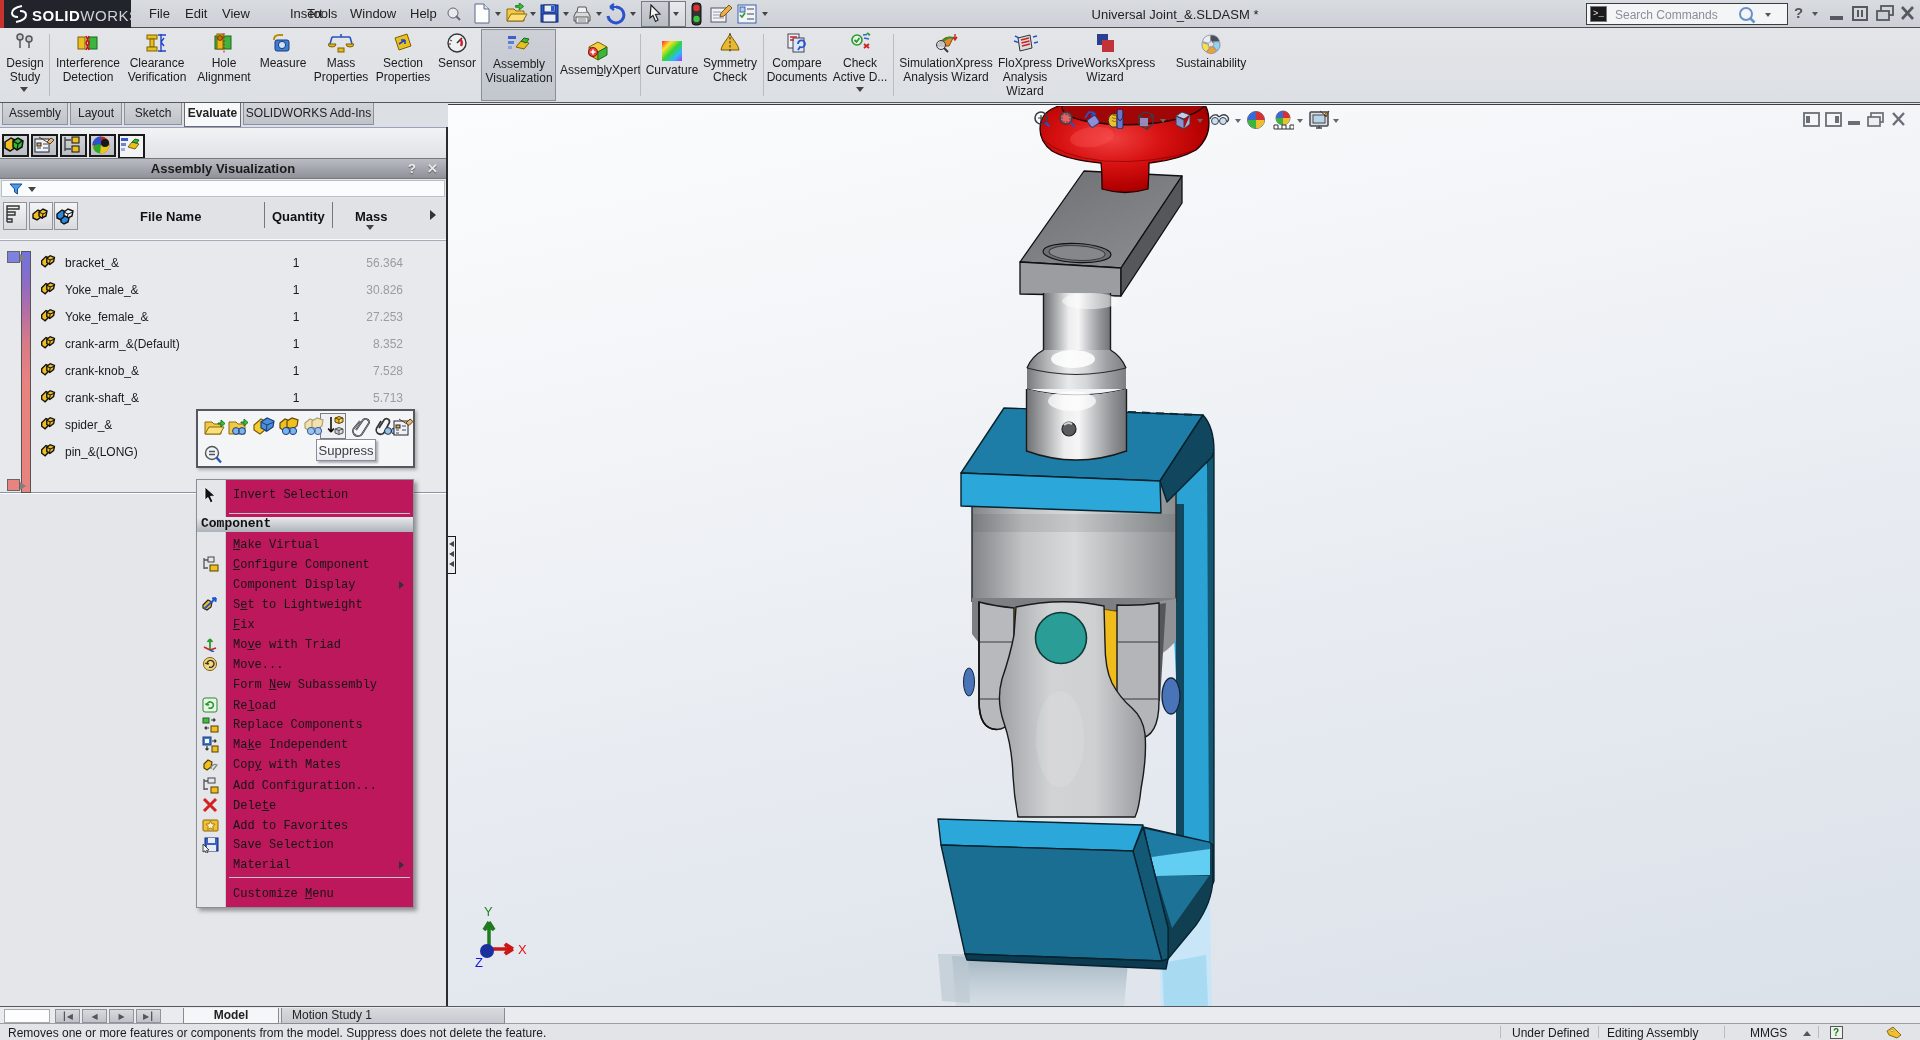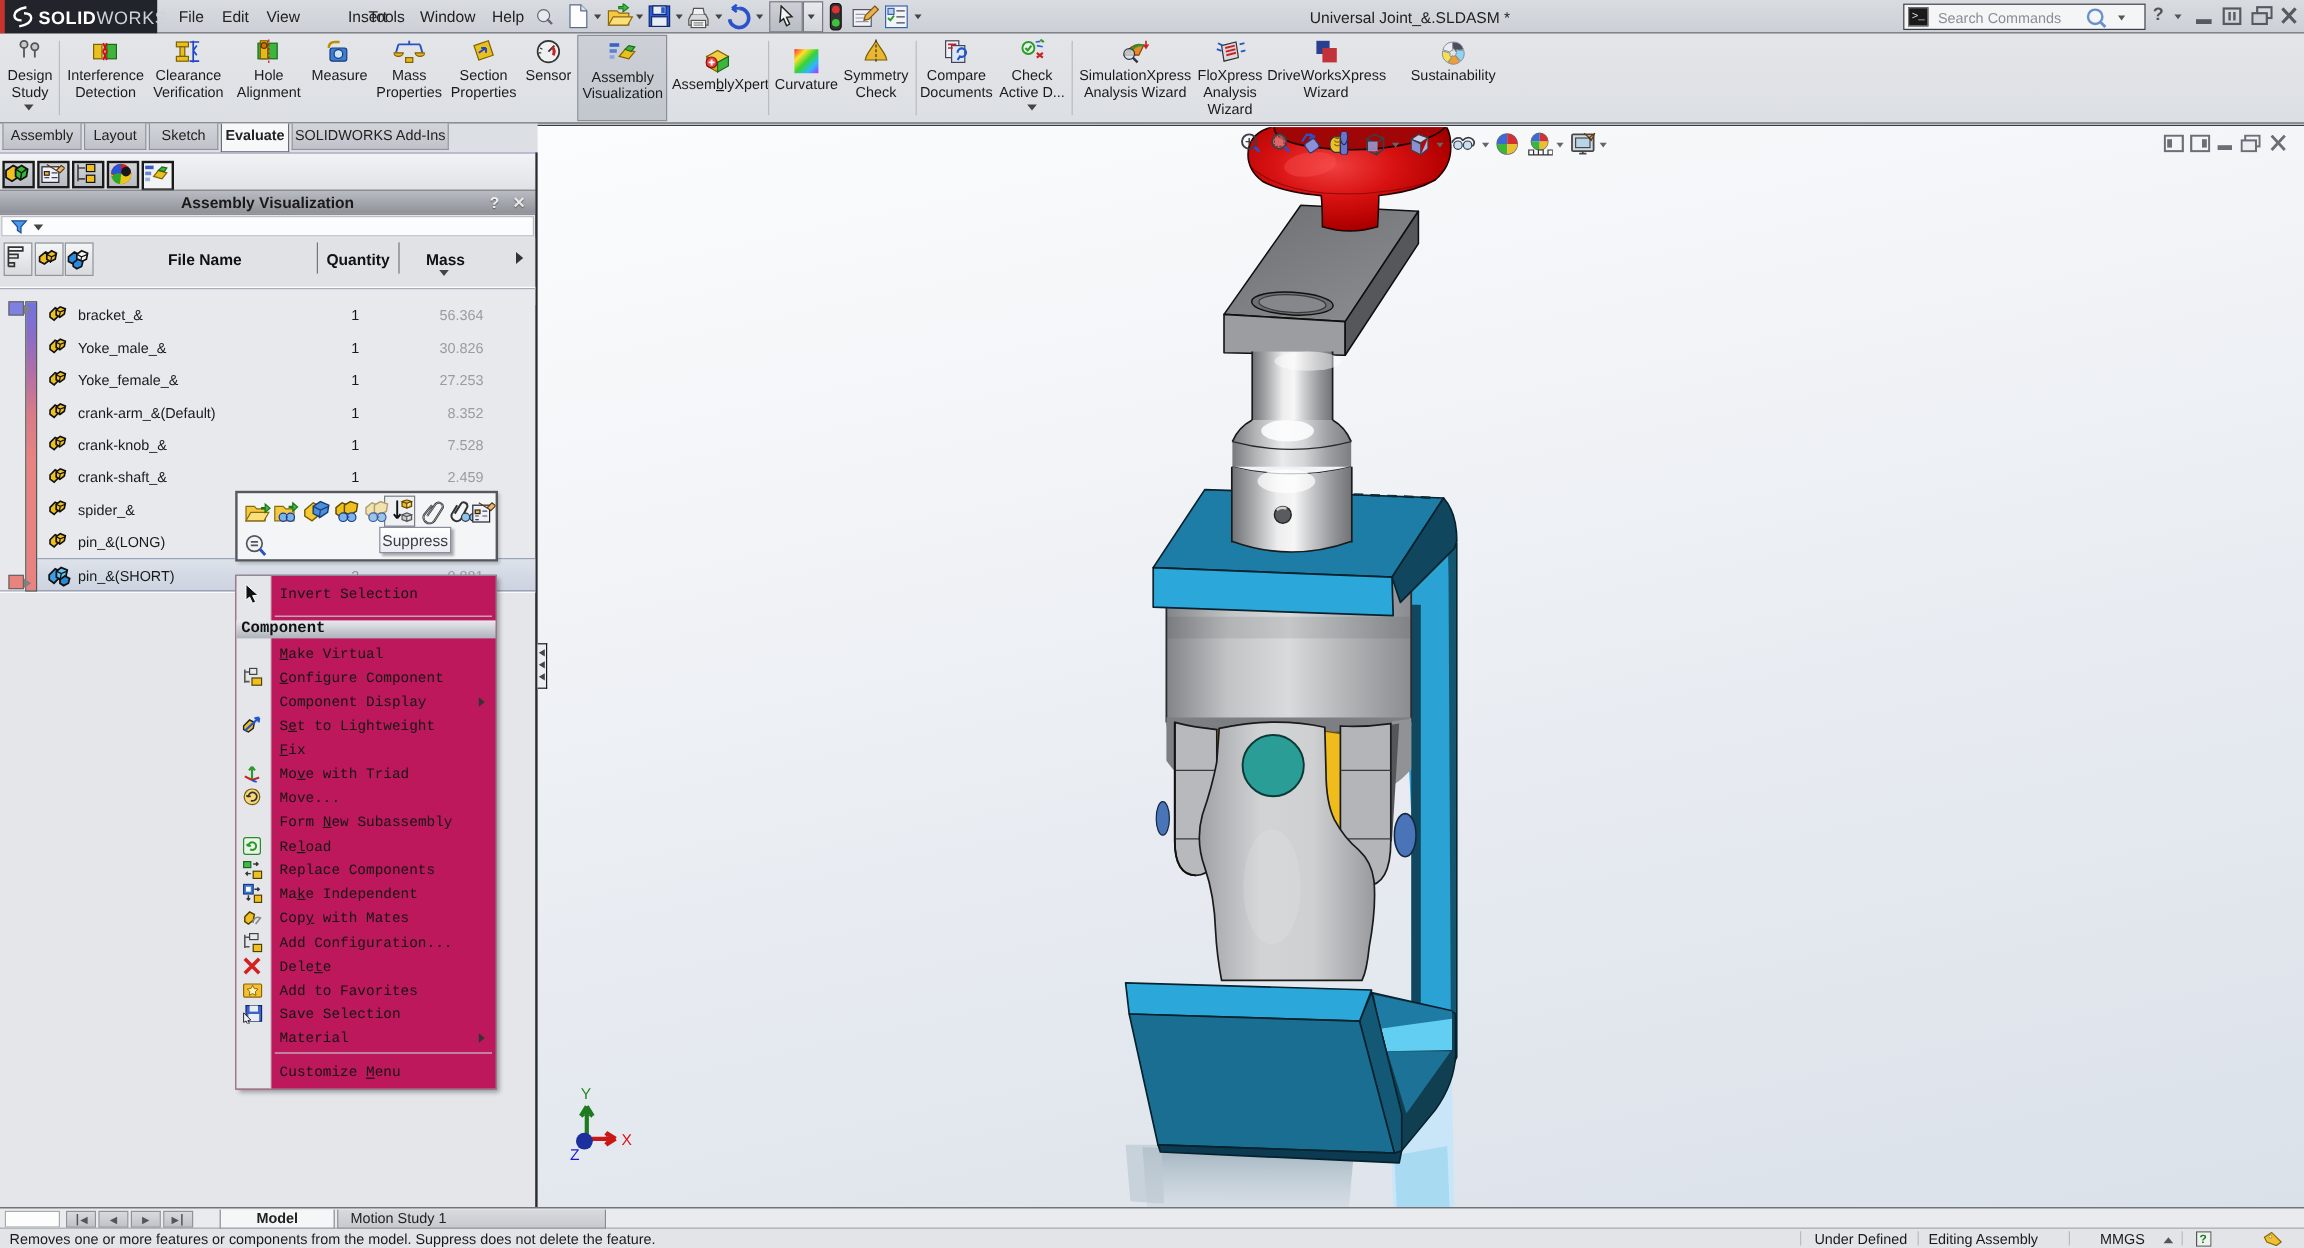--- a/index.html
+++ b/index.html
@@ -680,49 +680,38 @@
         <span class="ms">7.528</span>
       </div>
     <div class="trow" style="top:145px;">
         <svg width="17" height="17" viewBox="0 0 20 20">
           <path d="M2 8 l5 -5 4 2 -1 6 -4 4 -4 -3 z" fill="#f0c020" stroke="#111" stroke-width="1.6"></path>
           <path d="M8 5 l4 -3 5 2 -1 5 -4 3 -4 -2 z" fill="#f0c020" stroke="#111" stroke-width="1.6"></path>
           <path d="M8 5 l4 2 5 -2 M12 7 l-1 6" fill="none" stroke="#111" stroke-width="1.2"></path>
         </svg>
         <span class="nm">crank-shaft_&amp;</span>
         <span class="qt">1</span>
-        <span class="ms">2.459</span>
+        <span class="ms">5.713</span>
       </div>
     <div class="trow" style="top:172px;">
         <svg width="17" height="17" viewBox="0 0 20 20">
           <path d="M2 8 l5 -5 4 2 -1 6 -4 4 -4 -3 z" fill="#f0c020" stroke="#111" stroke-width="1.6"></path>
           <path d="M8 5 l4 -3 5 2 -1 5 -4 3 -4 -2 z" fill="#f0c020" stroke="#111" stroke-width="1.6"></path>
           <path d="M8 5 l4 2 5 -2 M12 7 l-1 6" fill="none" stroke="#111" stroke-width="1.2"></path>
         </svg>
         <span class="nm">spider_&amp;</span>
       </div>
     <div class="trow" style="top:199px;">
         <svg width="17" height="17" viewBox="0 0 20 20">
           <path d="M2 8 l5 -5 4 2 -1 6 -4 4 -4 -3 z" fill="#f0c020" stroke="#111" stroke-width="1.6"></path>
           <path d="M8 5 l4 -3 5 2 -1 5 -4 3 -4 -2 z" fill="#f0c020" stroke="#111" stroke-width="1.6"></path>
           <path d="M8 5 l4 2 5 -2 M12 7 l-1 6" fill="none" stroke="#111" stroke-width="1.2"></path>
         </svg>
         <span class="nm">pin_&amp;(LONG)</span>
       </div>
-    <div class="trow" style="top:226px; height:28px; background:linear-gradient(#dde2ea,#ccd3e0); border-top:1px solid #9aa4b8; border-bottom:1px solid #9aa4b8;">
-        <svg width="22" height="19" viewBox="0 0 22 19">
-          <path d="M1 8 l5 -5 4 2 -1 6 -4 4 -4 -3 z" fill="#38a0e8" stroke="#111" stroke-width="1.5"></path>
-          <path d="M7 5 l4 -3 5 2 -1 5 -4 3 -4 -2 z" fill="#66c4f4" stroke="#111" stroke-width="1.5"></path>
-          <path d="M7 5 l4 2 5 -2 M11 7 l-1 6" fill="none" stroke="#111" stroke-width="1.1"></path>
-          <path d="M10 12 l4 -3 4 2 -1 4 -4 2 -3 -2 z" fill="#2a88d8" stroke="#111" stroke-width="1.5"></path>
-        </svg>
-        <span class="nm">pin_&amp;(SHORT)</span>
-        <span class="qt" style="color:#8a8f9a;">2</span>
-        <span class="ms">0.881</span>
-      </div>
     <div style="position:absolute; left:0; top:253px; width:446px; height:2px; border-top:1px solid #8e90a8; border-bottom:1px solid #fff;"></div>
   </div>
   <div id="gradbar"></div>
   <div class="handle" style="top:124px; background:#7e81e0;"></div>
   <div class="handle" style="top:352px; background:#e8837e;"></div>
 </div>
 
 <div id="ctxbar">
     <div id="supbox"></div>
   <svg class="abs" style="left:6px; top:6px;" width="22" height="20" viewBox="0 0 22 20">

